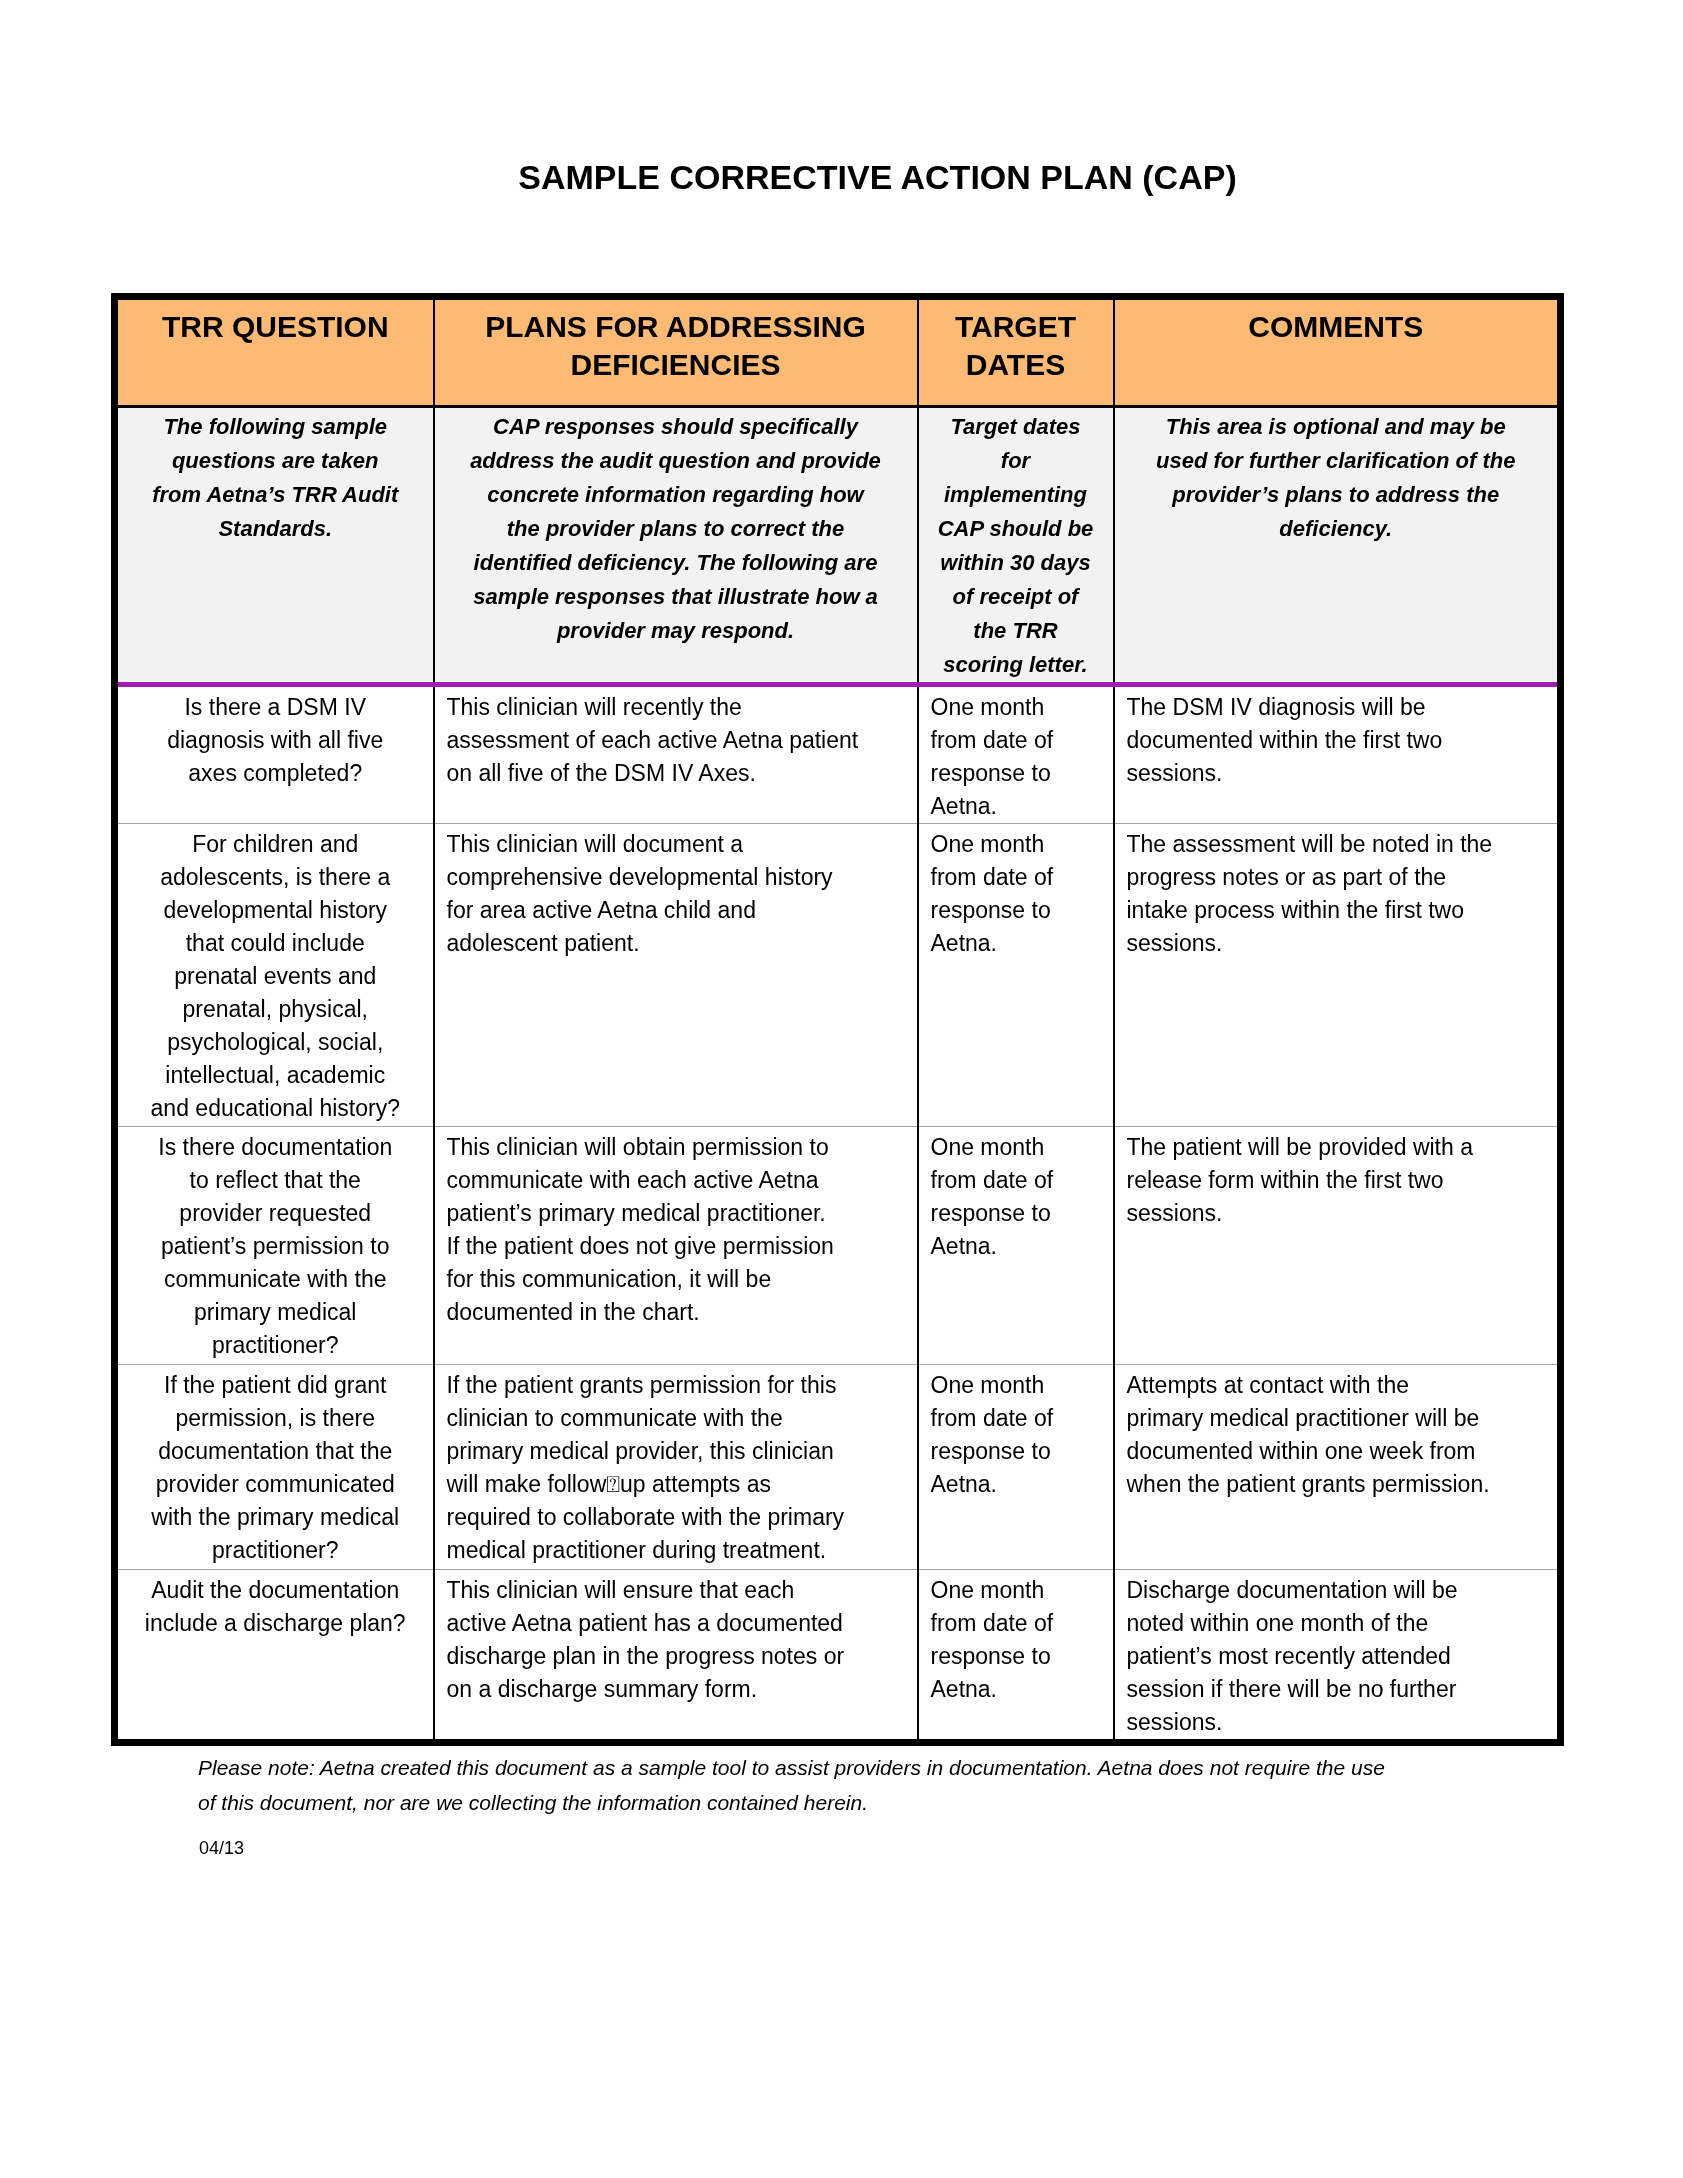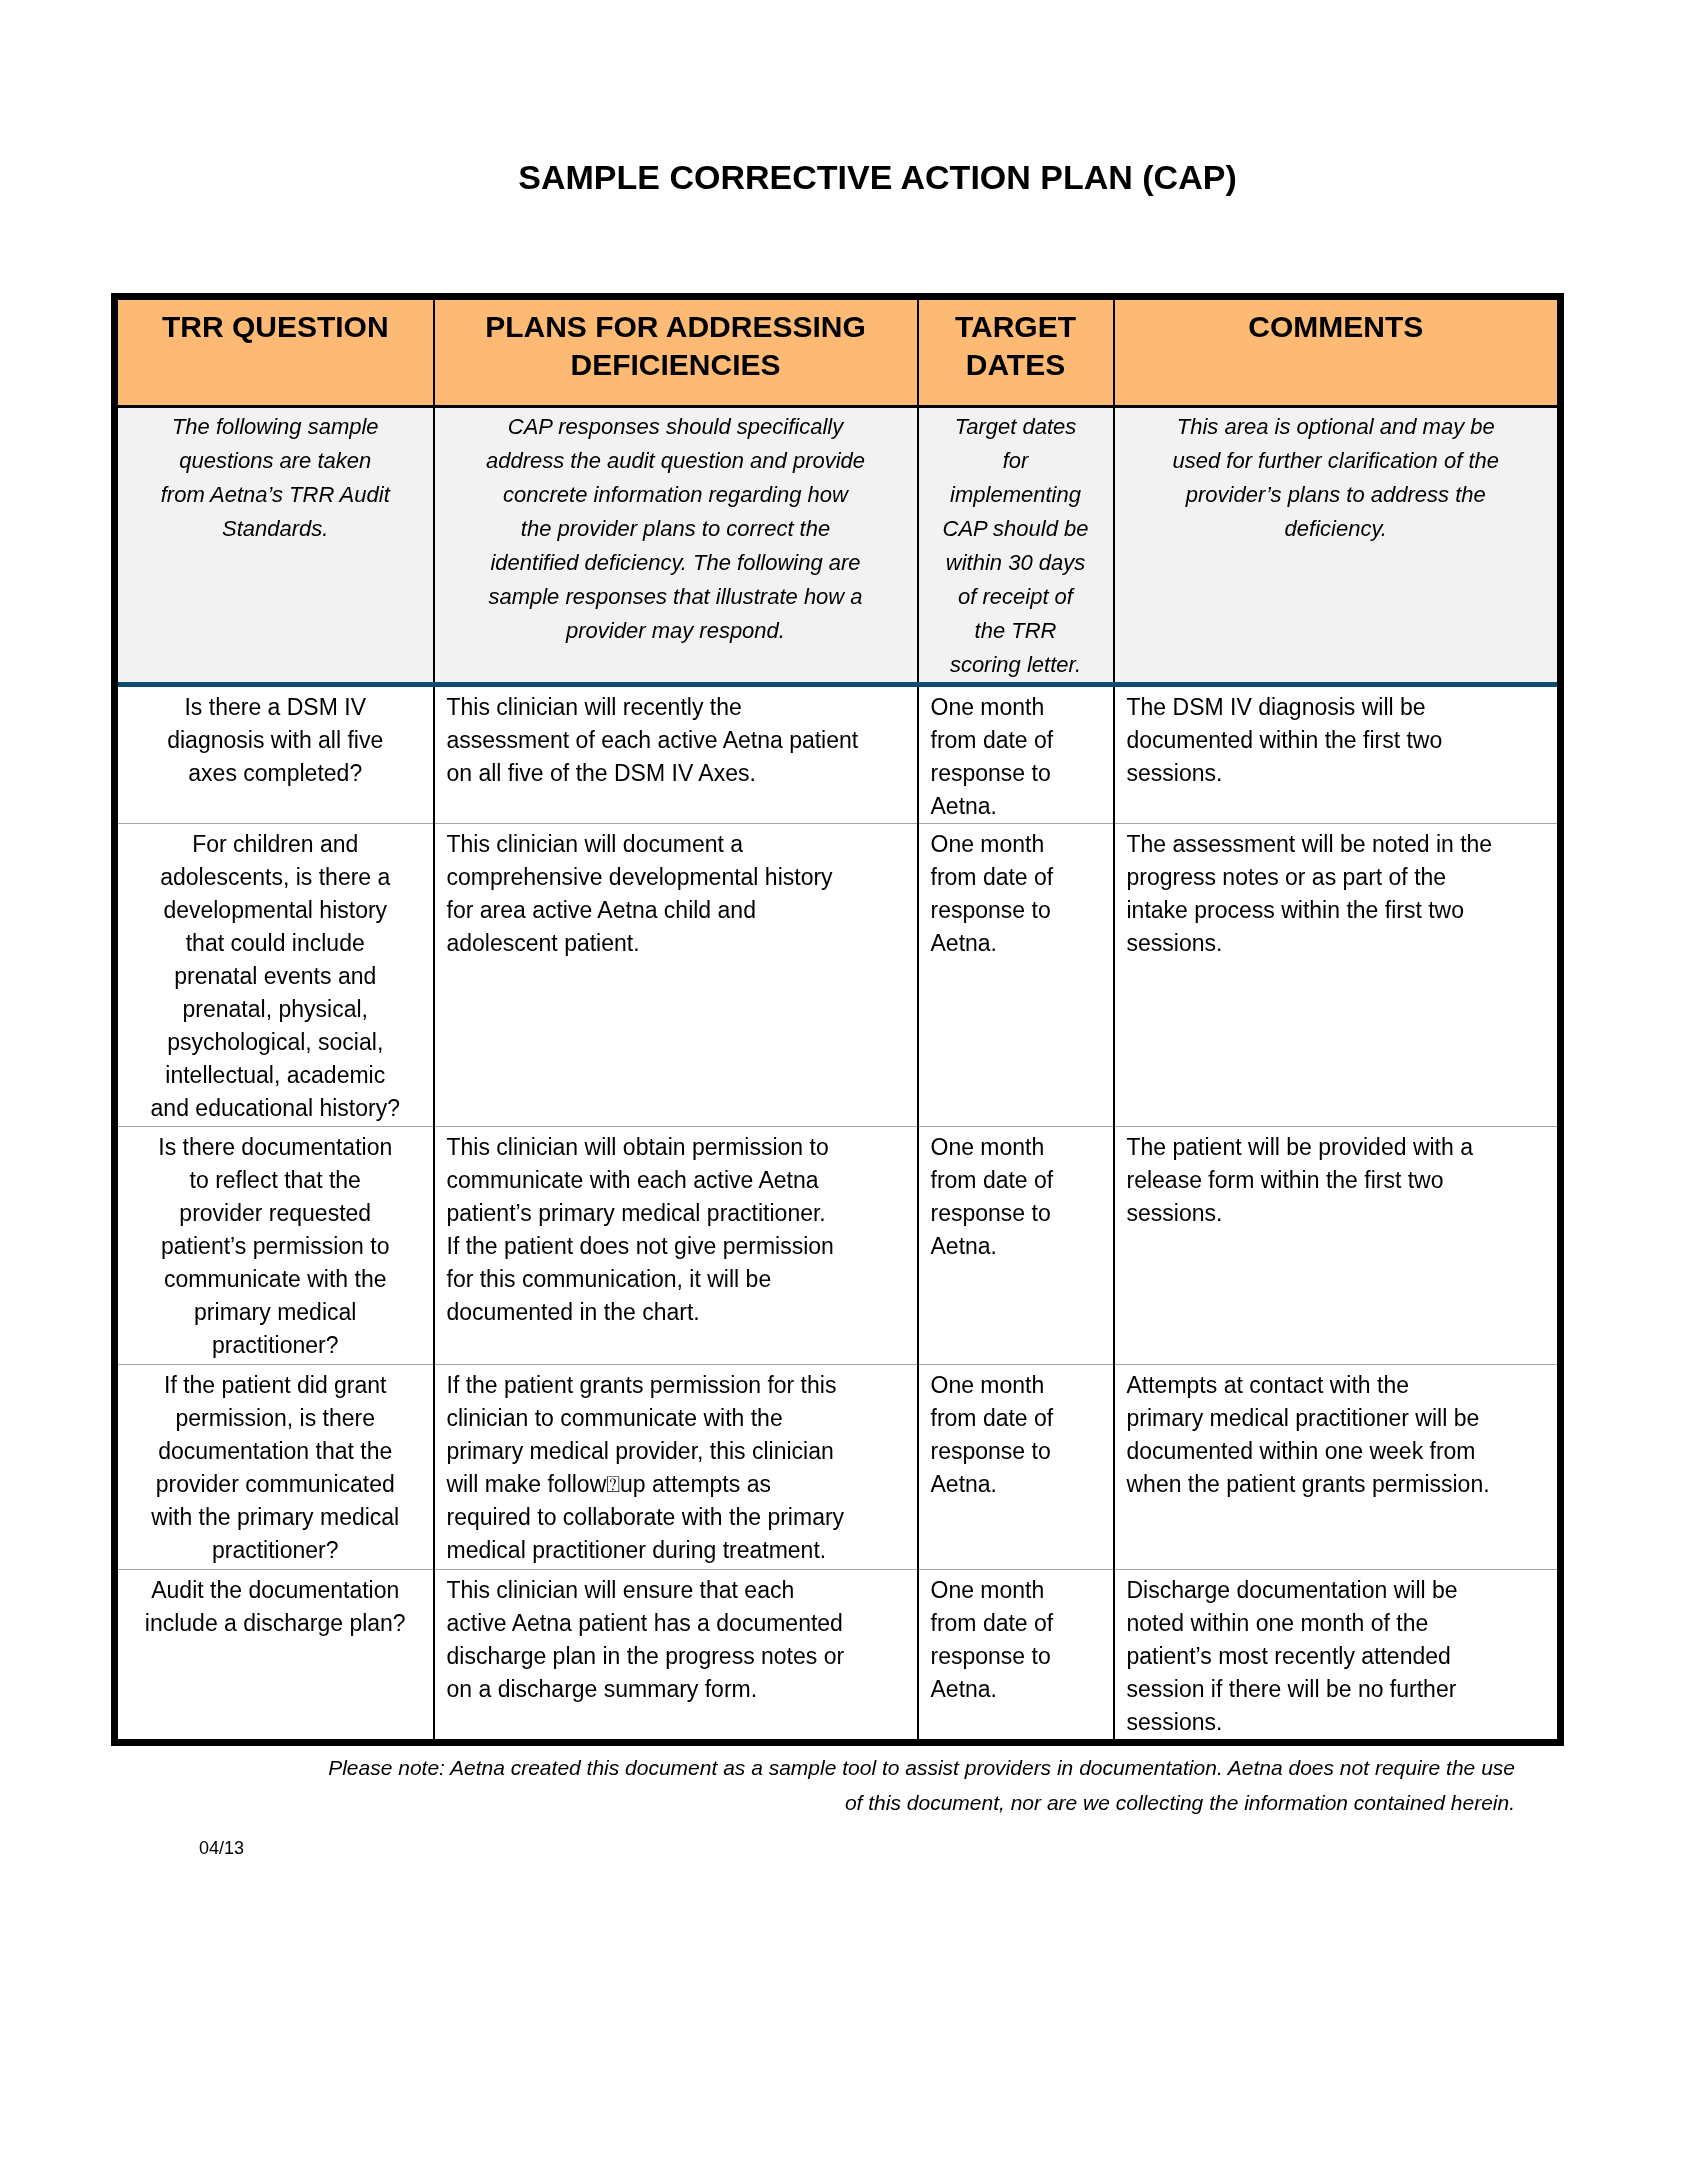--- a/index.html
+++ b/index.html
@@ -52,25 +52,25 @@
     text-align: center;
     line-height: 38px;
     padding: 8px 6px 0 6px;
     border-bottom: 3px solid #000000;
   }
   tr.desc-row td {
     height: 269px;
     background: #f2f2f2;
     font-size: 22px;
     font-style: italic;
-    font-weight: normal;
+    font-weight: bold;
     text-align: center;
     line-height: 34px;
     padding: 2px 10px 0 10px;
-    border-bottom: 5px solid #0c4a6e;
+    border-bottom: 5px solid #a21caf;
   }
   tr.data-row td {
     font-size: 23px;
     line-height: 33px;
     padding: 4px 8px 0 8px;
     border-bottom: 1px solid #a3a3a3;
   }
   tr.data-row:last-child td { border-bottom: none; }
   tr.data-row .c-q {
     text-align: center;
@@ -91,21 +91,20 @@
   .note {
     position: absolute;
     left: 198px;
     top: 1750px;
     width: 1317px;
     margin: 0;
     font-size: 21px;
     font-style: italic;
     line-height: 35px;
     white-space: pre-line;
-    text-align: right;
   }
   .rev {
     position: absolute;
     left: 198px;
     top: 1837px;
     margin: 1px;
     font-size: 18px;
   }
 </style>
 </head>

